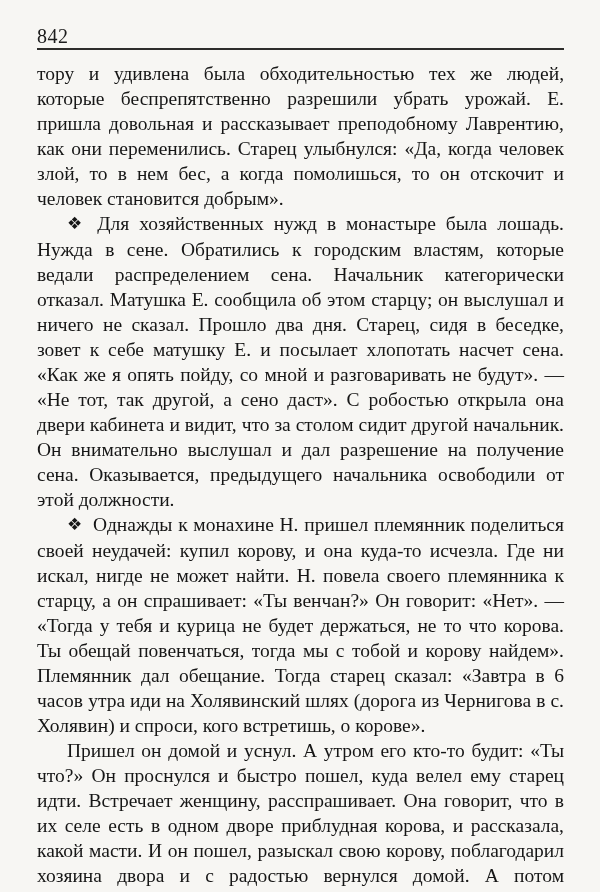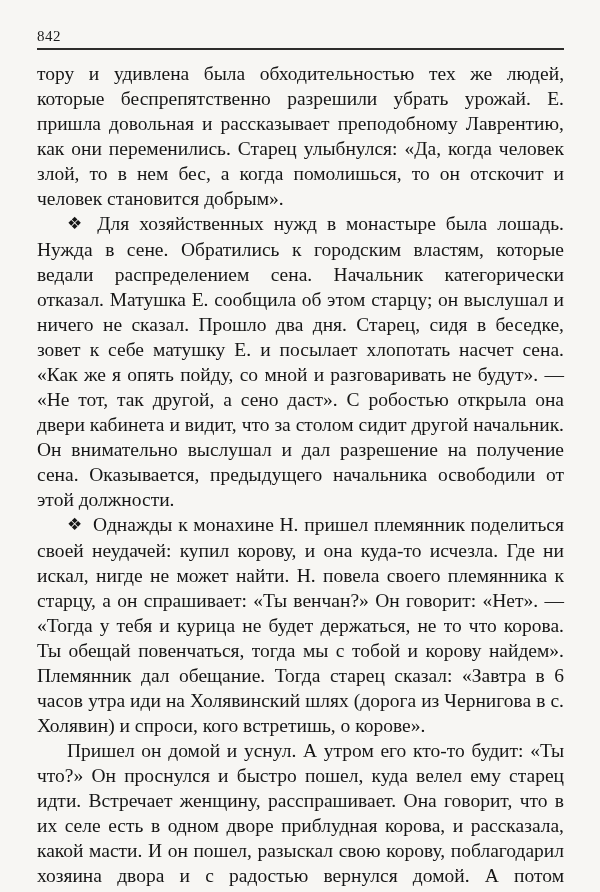--- a/index.html
+++ b/index.html
@@ -21,21 +21,21 @@
     color: #1c1c1c;
   }
   .running-head {
     display: flex;
     justify-content: space-between;
     align-items: baseline;
     font-size: 15px;
     line-height: 17px;
   }
   .page-num {
-    font-size: 15px;
+    font-size: 20px;
     letter-spacing: 0.5px;
   }
   .running-title {
     font-size: 15.5px;
     letter-spacing: 1px;
     word-spacing: 8px;
     white-space: nowrap;
   }
   .rule {
     border: 0;

